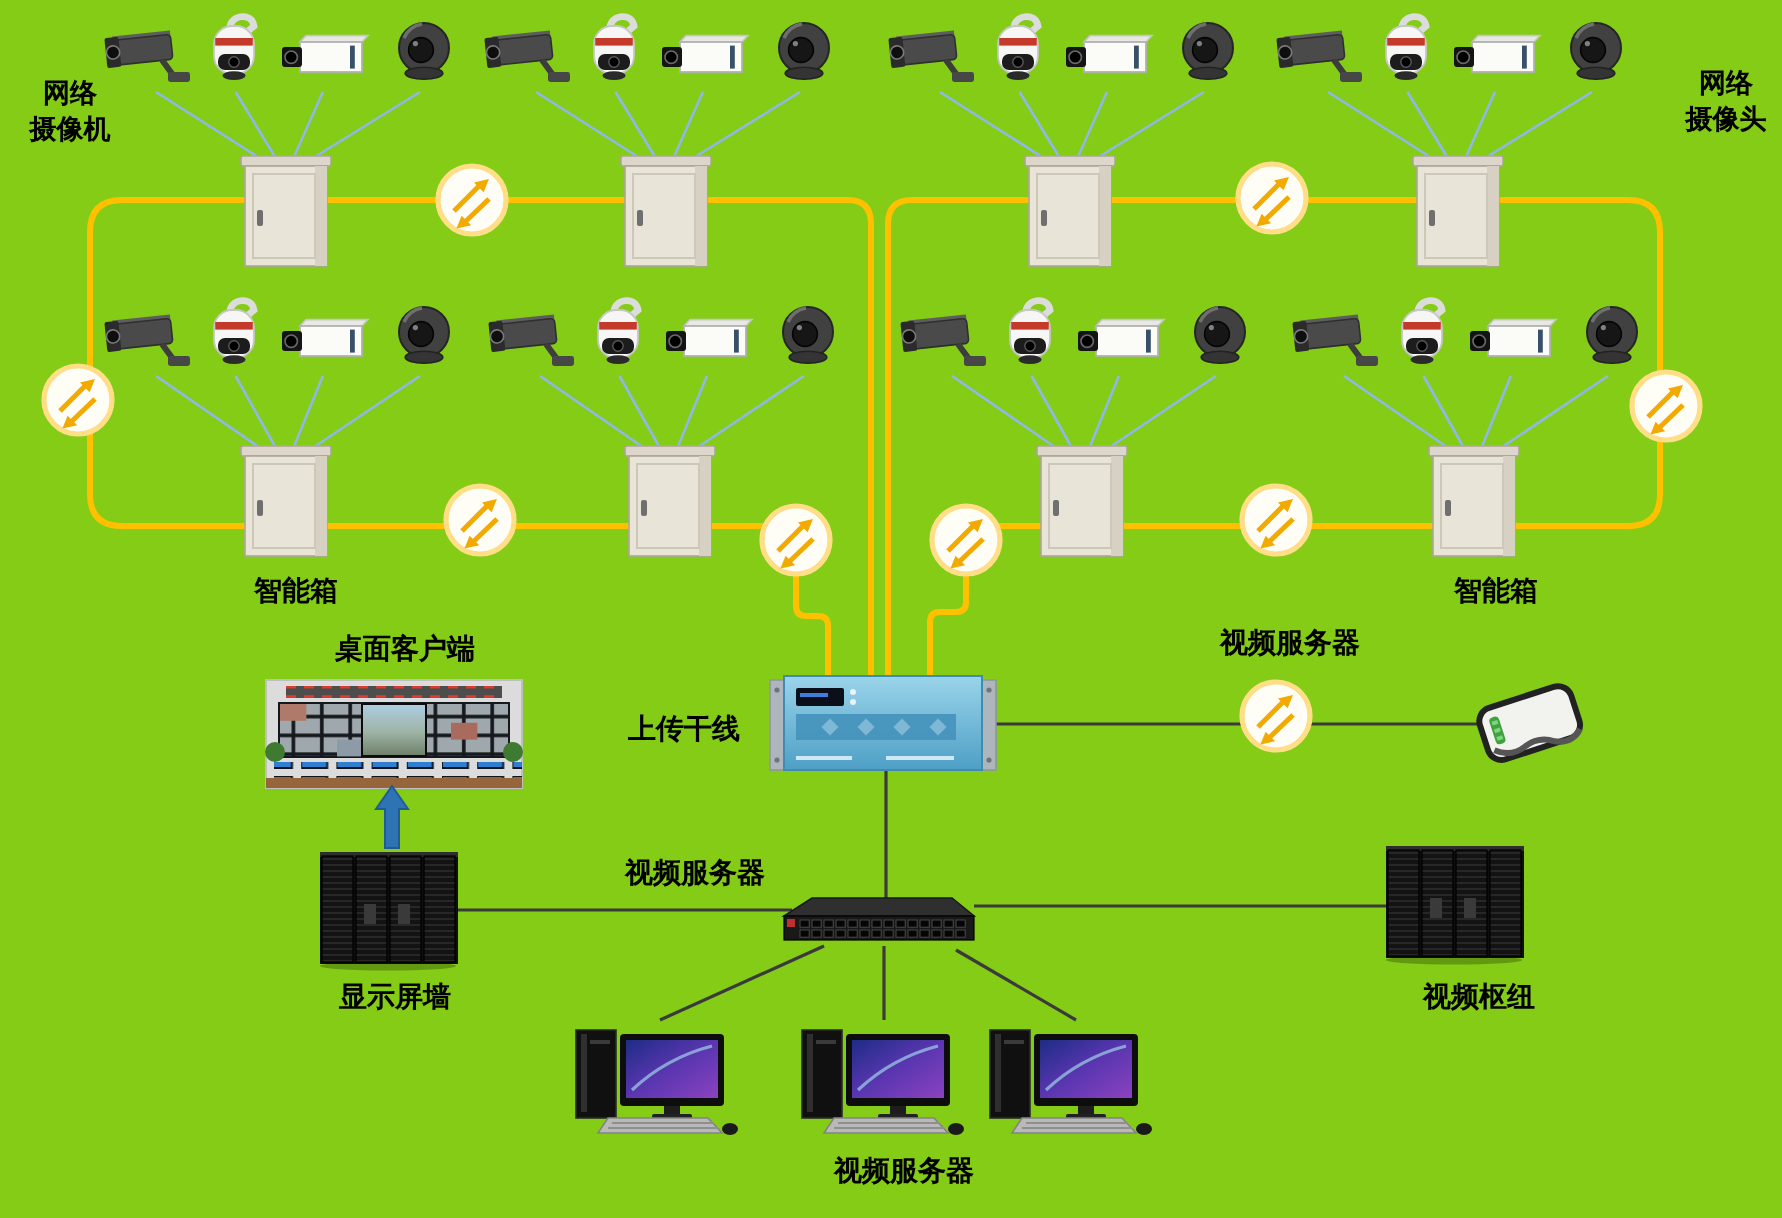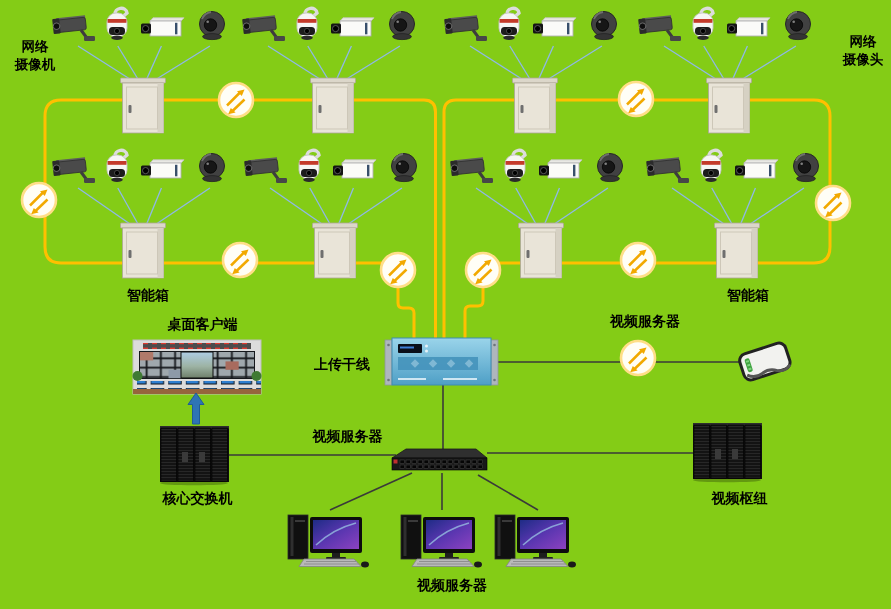--- a/index.html
+++ b/index.html
@@ -351,17 +351,17 @@
 <div class="lbl two-line" style="left:836px;top:33px;width:54px">
   <div>网络</div>
   <div>摄像头</div>
 </div>
 <div class="lbl" style="left:108px;top:286px;width:80px">智能箱</div>
 <div class="lbl" style="left:708px;top:286px;width:80px">智能箱</div>
 <div class="lbl" style="left:155px;top:315px;width:95px">桌面客户端</div>
 <div class="lbl" style="left:303px;top:355px;width:78px">上传干线</div>
 <div class="lbl" style="left:606px;top:312px;width:78px">视频服务器</div>
 <div class="lbl" style="left:300px;top:427px;width:95px">视频服务器</div>
-<div class="lbl" style="left:150px;top:489px;width:95px">核心交换机</div>
+<div class="lbl" style="left:150px;top:489px;width:95px">显示屏墙</div>
 <div class="lbl" style="left:692px;top:489px;width:95px">视频枢纽</div>
 <div class="lbl" style="left:402px;top:576px;width:100px">视频服务器</div>
 
 </div>
 
 </body></html>

